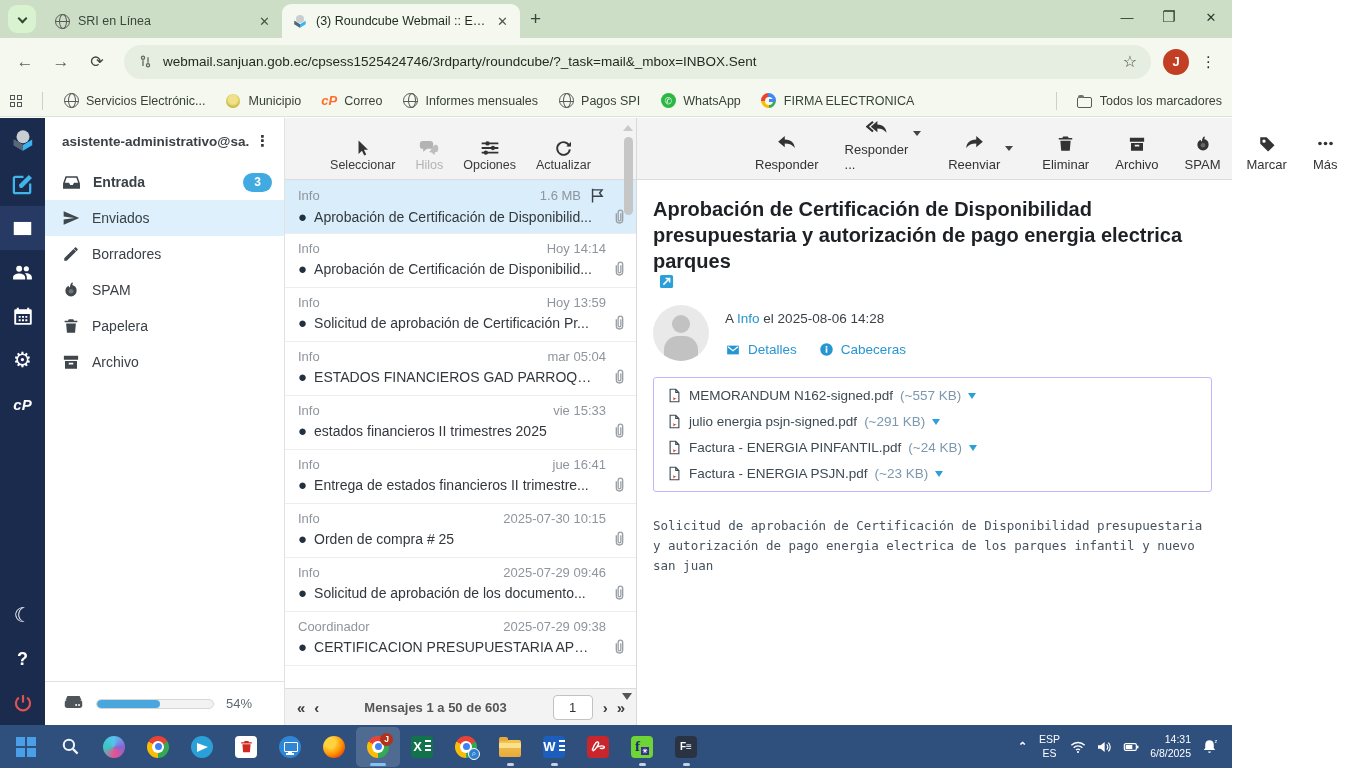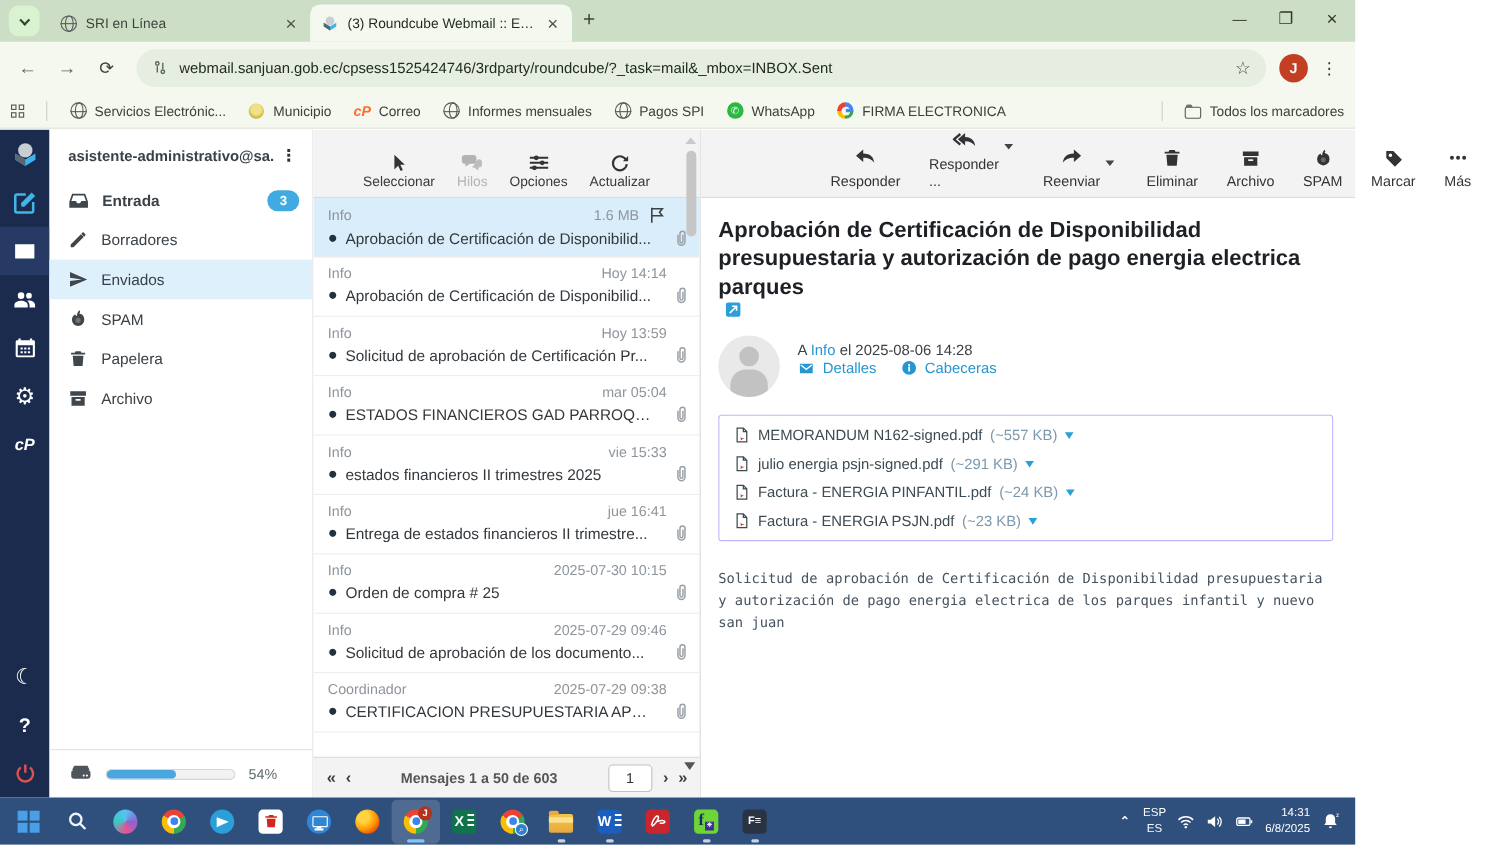--- a/index.html
+++ b/index.html
@@ -102,21 +102,21 @@
   .ddcaret{position:absolute;right:-13px;top:14px;width:0;height:0;border:4px solid transparent;border-top:5px solid #444}
   .rcontent{flex:1;padding:16px 20px 0 16px;overflow:hidden}
   .subject{font-size:20px;font-weight:bold;color:#1d2125;line-height:1.3;max-width:640px}
   .extlink{display:inline-block;vertical-align:-2px;margin-left:6px}
   .msghead{display:flex;gap:16px;margin-top:16px;align-items:flex-start}
   .pavatar{width:56px;height:56px;border-radius:50%;background:#e9e9e9;position:relative;overflow:hidden;flex:none}
   .pavatar::before{content:"";position:absolute;top:10px;left:50%;transform:translateX(-50%);width:18px;height:18px;border-radius:50%;background:#c2c2c2}
   .pavatar::after{content:"";position:absolute;top:31px;left:50%;transform:translateX(-50%);width:34px;height:26px;border-radius:14px 14px 0 0;background:#c2c2c2}
   .headline{font-size:13.5px;color:#3b4247;margin-top:6px}
   .blue{color:#2596d1}
-  .headlinks{display:flex;gap:22px;margin-top:1px;font-size:13.5px;align-items:center}
+  .headlinks{display:flex;gap:22px;margin-top:16px;font-size:13.5px;align-items:center}
   .hlink{display:flex;align-items:center;gap:7px;color:#2596d1}
   .attachbox{margin-top:16px;border:1px solid #c4b5fd;border-radius:3px;padding:9px 13px;display:flex;flex-wrap:wrap;column-gap:26px;row-gap:9px;max-width:697px}
   .attach{display:flex;align-items:center;gap:7px;font-size:13.5px}
   .attach .aname{color:#3d4a52}
   .attach .asize{color:#7b98ad}
   .acaret{width:0;height:0;border:4.5px solid transparent;border-top:6px solid #2a9fd8;margin-top:5px}
   .mailbody{margin-top:24px;font-family:"DejaVu Sans Mono",monospace;font-size:12.5px;color:#46525e;line-height:1.6;max-width:705px}
 
   
   .taskbar{position:absolute;left:0;right:0;bottom:0;height:43px;background:#2f4f7c;display:flex;align-items:center;padding:0 4px}
@@ -439,31 +439,31 @@
         <span class="name">asistente-administrativo@sa...</span>
         <span class="kebab glyph">⋮</span>
       </div>
       <div class="fitem bold">
         <svg class="sico" width="19" height="19" viewBox="0 0 24 24" fill="#3f464c">
             <use href="#i-inbox"></use>
           </svg>
         <span class="lbl">Entrada</span>
         <span class="badge">3</span>
       </div>
+      <div class="fitem sel">
+        <svg class="sico" width="18" height="18" viewBox="0 0 24 24" fill="#3f464c">
+            <use href="#i-plane"></use>
+          </svg>
+        <span class="lbl">Enviados</span>
+      </div>
       <div class="fitem">
         <svg class="sico" width="18" height="18" viewBox="0 0 24 24" fill="#3f464c">
             <use href="#i-pencil"></use>
           </svg>
         <span class="lbl">Borradores</span>
-      </div>
-      <div class="fitem sel">
-        <svg class="sico" width="18" height="18" viewBox="0 0 24 24" fill="#3f464c">
-            <use href="#i-plane"></use>
-          </svg>
-        <span class="lbl">Enviados</span>
       </div>
       <div class="fitem">
         <svg class="sico" width="18" height="18" viewBox="0 0 24 24" fill="#3f464c">
             <use href="#i-fire"></use>
           </svg>
         <span class="lbl">SPAM</span>
       </div>
       <div class="fitem">
         <svg class="sico" width="18" height="18" viewBox="0 0 24 24" fill="#3f464c">
             <use href="#i-trash"></use>

